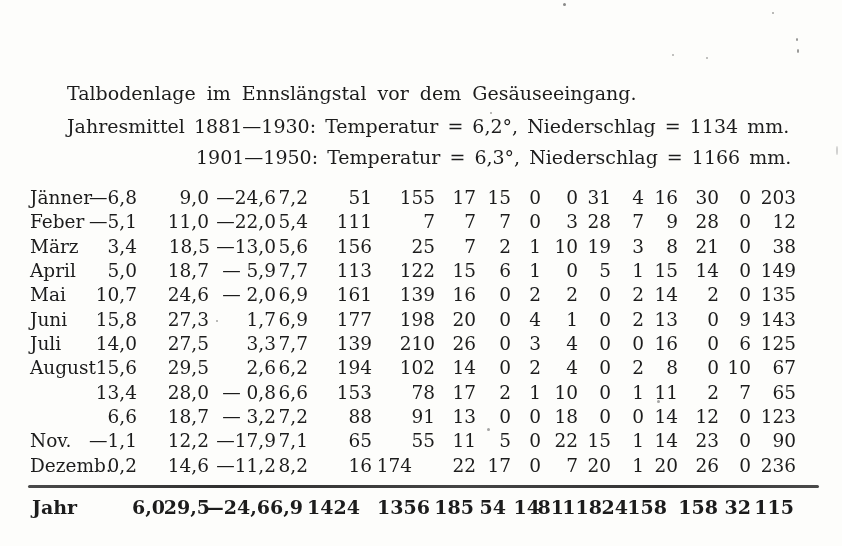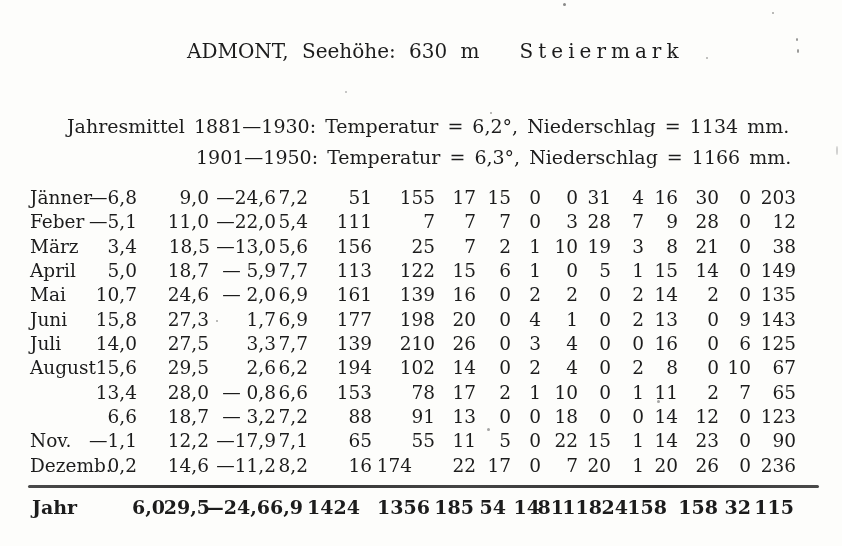--- a/index.html
+++ b/index.html
@@ -28,24 +28,22 @@
   .year-row{position:absolute;left:0;top:493px;width:842px;height:28px;
     font-size:19px;line-height:28px;font-weight:700;}
   .year-label{position:absolute;left:32px;}
   .speck{position:absolute;background:#4c4c4c;border-radius:50%;display:block;}
 </style>
 </head>
 <body>
 
 <div class="page">
 
-  <div class="title-line">
-    <span class="station">ADMONT, Seehöhe: 630 m</span><span class="region">Steiermark</span>
-  </div>
-
+
+  <div class="desc">Talbodenlage im Ennslängstal vor dem Gesäuseeingang.</div>
   <div class="means means-1">Jahresmittel 1881—1930: Temperatur = 6,2°, Niederschlag = 1134 mm.</div>
   <div class="means means-2">1901—1950: Temperatur = 6,3°, Niederschlag = 1166 mm.</div>
 
   <div id="month-rows">
       <div class="mrow">
         <span class="mlabel">Jänner</span>
         <span class="val" style="right: 705px;">—6,8</span>
         <span class="val" style="right: 633px;">9,0</span>
         <span class="val" style="right: 566px;">—24,6</span>
         <span class="val" style="right: 534px;">7,2</span>

